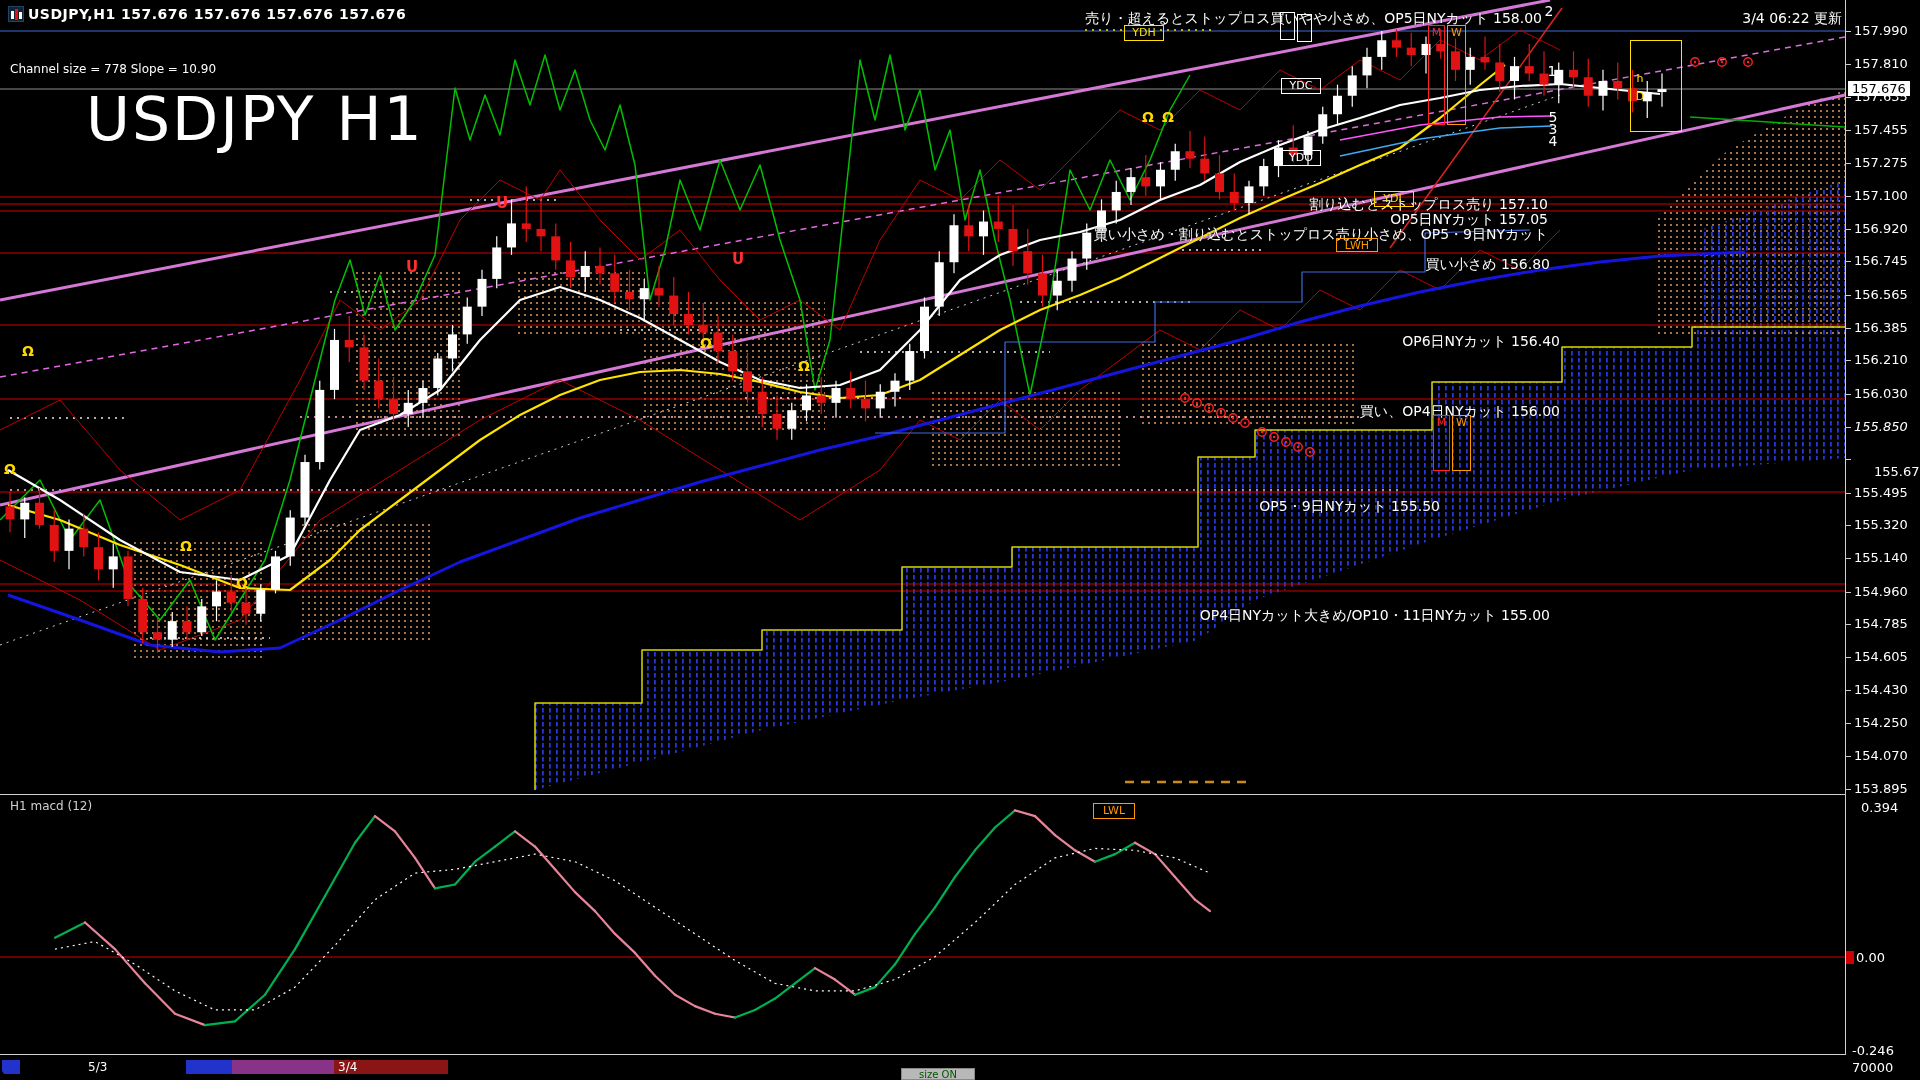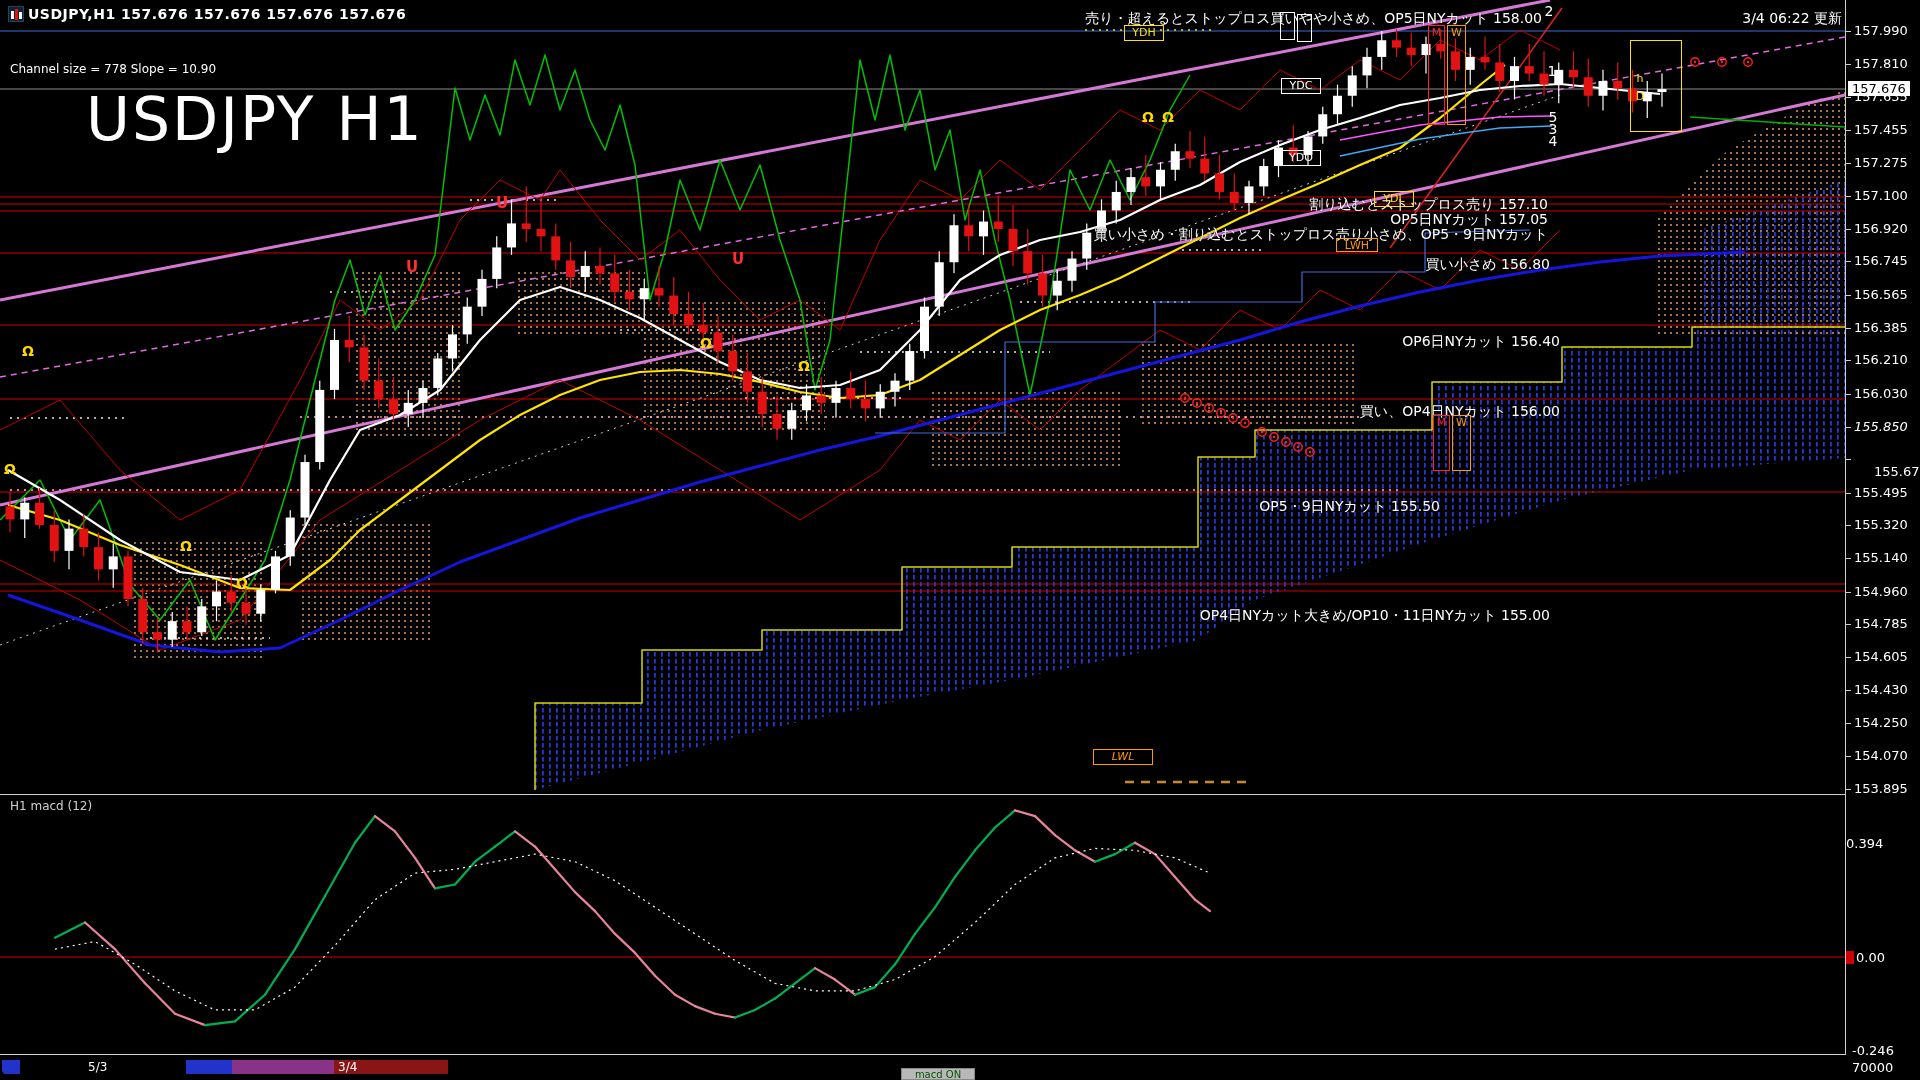--- a/index.html
+++ b/index.html
@@ -439,21 +439,21 @@
       <div class="lbl" style="right: 370px; top: 256px;">買い小さめ 156.80</div>
       <div class="lbl" style="right: 360px; top: 333px;">OP6日NYカット 156.40</div>
       <div class="lbl" style="right: 360px; top: 403px;">買い、OP4日NYカット 156.00</div>
       <div class="lbl" style="right: 480px; top: 498px;">OP5・9日NYカット 155.50</div>
       <div class="lbl" style="right: 370px; top: 607px;">OP4日NYカット大きめ/OP10・11日NYカット 155.00</div>
       <div class="boxlbl" style="left: 1124px; top: 25px; width: 40px; height: 16px; color: rgb(255, 224, 0); border: 1px solid rgb(255, 224, 0);">YDH</div>
       <div class="boxlbl" style="left: 1281px; top: 78px; width: 40px; height: 16px; color: rgb(255, 255, 255); border: 1px solid rgb(255, 255, 255);">YDC</div>
       <div class="boxlbl" style="left: 1281px; top: 150px; width: 40px; height: 16px; color: rgb(255, 255, 255); border: 1px solid rgb(255, 255, 255);">YDO</div>
       <div class="boxlbl" style="left: 1374px; top: 191px; width: 40px; height: 16px; color: rgb(255, 224, 0); border: 1px solid rgb(255, 224, 0);">YDL</div>
       <div class="boxlbl" style="left: 1336px; top: 238px; width: 42px; height: 14px; color: rgb(255, 153, 0); border: 1px solid rgb(255, 153, 0);">LWH</div>
-      <div class="boxlbl" style="left: 1093px; top: 749px; width: 60px; height: 16px; color: rgb(255, 153, 0); border: 1px solid rgb(255, 153, 0); font-style: italic;">LWL</div>
+      <div class="boxlbl" style="left: 1093px; top: 803px; width: 42px; height: 16px; color: rgb(255, 153, 0); border: 1px solid rgb(255, 153, 0);">LWL</div>
       <div class="boxlbl" style="left: 1428px; top: 25px; width: 17px; height: 100px; color: rgb(255, 34, 34); border: 1px solid rgb(255, 34, 34);">M</div>
       <div class="boxlbl" style="left: 1447px; top: 25px; width: 19px; height: 100px; color: rgb(255, 153, 0); border: 1px solid rgb(255, 153, 0);">W</div>
       <div class="boxlbl" style="left: 1433px; top: 415px; width: 17px; height: 56px; color: rgb(255, 34, 34); border: 1px solid rgb(255, 34, 34);">M</div>
       <div class="boxlbl" style="left: 1452px; top: 415px; width: 19px; height: 56px; color: rgb(255, 153, 0); border: 1px solid rgb(255, 153, 0);">W</div>
       <div class="boxlbl" style="left: 1630px; top: 40px; width: 52px; height: 92px; color: rgb(255, 224, 0); border: 1px solid rgb(255, 224, 0);"></div>
       <div class="boxlbl" style="left: 1634px; top: 72px; width: 12px; height: 14px; color: rgb(255, 224, 0);">h</div>
       <div class="boxlbl" style="left: 1634px; top: 90px; width: 12px; height: 14px; color: rgb(255, 224, 0);">D</div>
       <div class="boxlbl" style="left: 1280px; top: 12px; width: 15px; height: 28px; color: rgb(255, 255, 255); border: 1px solid rgb(255, 255, 255);"></div>
       <div class="boxlbl" style="left: 1297px; top: 14px; width: 15px; height: 28px; color: rgb(255, 255, 255); border: 1px solid rgb(255, 255, 255);"></div>
     </div>
@@ -506,30 +506,30 @@
       <div class="tick" style="top: 649.225px;">154.605</div>
       <div class="tickmark" style="top: 689.6px;"></div>
       <div class="tick" style="top: 681.6px;">154.430</div>
       <div class="tickmark" style="top: 722.9px;"></div>
       <div class="tick" style="top: 714.9px;">154.250</div>
       <div class="tickmark" style="top: 756.2px;"></div>
       <div class="tick" style="top: 748.2px;">154.070</div>
       <div class="tickmark" style="top: 788.575px;"></div>
       <div class="tick" style="top: 780.575px;">153.895</div>
       <div class="curprice" style="top: 81.09px;">157.676</div>
-      <div class="tick" style="top: 800px; left: 0; margin-top: 36px;">0.394</div>
+      <div class="tick" style="top: 800px; left: 15px;">0.394</div>
       <div class="redmark" style="top: 951px;"></div>
       <div class="tick" style="top: 950px; left: 10px;">0.00</div>
       <div class="tick" style="top: 1043px; left: 6px;">-0.246</div>
       <div class="tick" style="top: 1060px; left: 6px;">70000</div>
     </div>
 
   <div class="timeline" id="timeline">
       <div class="tseg" style="left: 2px; width: 18px; background: rgb(34, 51, 204);"></div>
       <div class="tseg" style="left: 186px; width: 46px; background: rgb(34, 51, 204);"></div>
       <div class="tseg" style="left: 232px; width: 102px; background: rgb(136, 51, 136);"></div>
       <div class="tseg" style="left: 334px; width: 114px; background: rgb(138, 21, 21);"></div>
       <div class="tlbl" style="left: 88px;">5/3</div>
       <div class="tlbl" style="left: 338px;">3/4</div>
     </div>
-  <div class="macd-btn" id="macdbtn" style="left: 901px; top: 1068px; width: 74px; height: 12px;">macd ON</div>
+  <div class="macd-btn" id="macdbtn" style="left: 901px; top: 1068px; width: 74px; height: 12px;">size ON</div>
 
 </div>
 
 </body></html>

